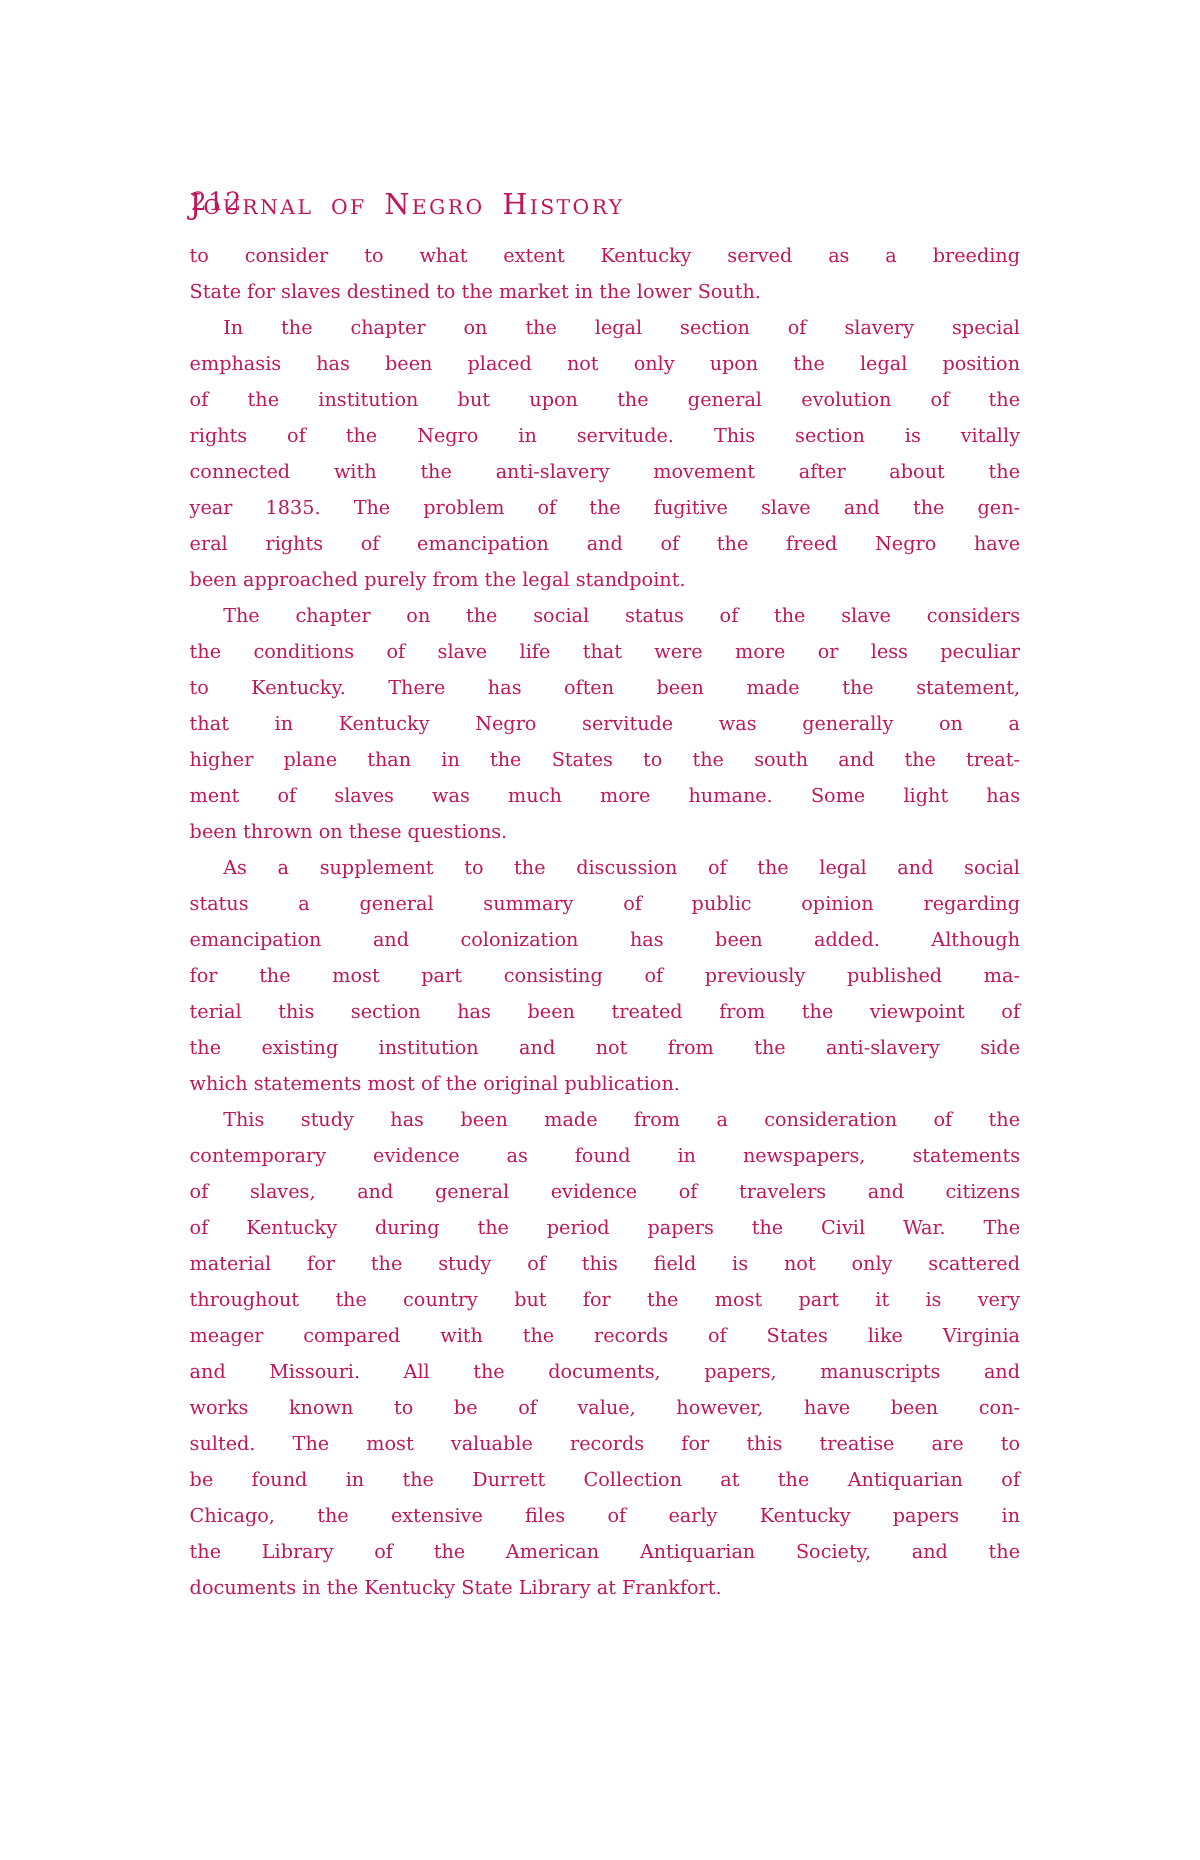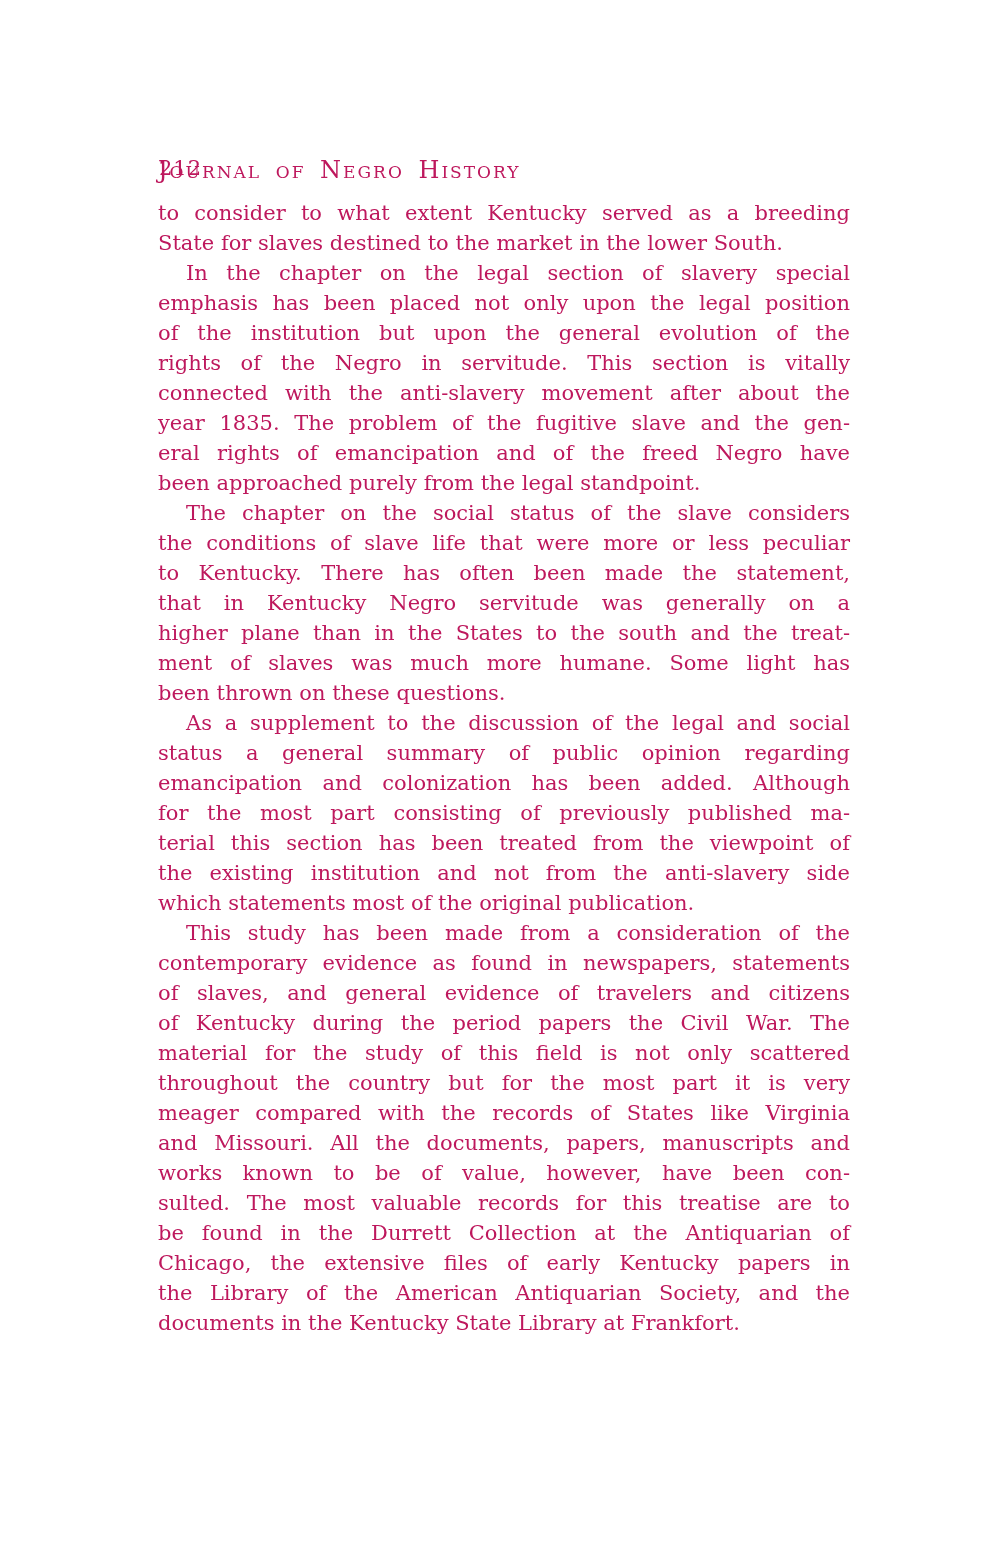--- a/index.html
+++ b/index.html
@@ -34,21 +34,21 @@
     white-space: nowrap;
   }
   .body-text {
     position: absolute;
     left: 158px;
     top: 198px;
     width: 692px;
   }
   .paragraph { margin: 0; }
   .line {
-    font-size: 21px;
+    font-size: 16px;
     line-height: 30px;
     text-align: justify;
     text-align-last: justify;
     white-space: normal;
   }
   .line.last { text-align-last: left; }
   .line.indent { text-indent: 28px; }
 </style>
 </head>
 <body>

